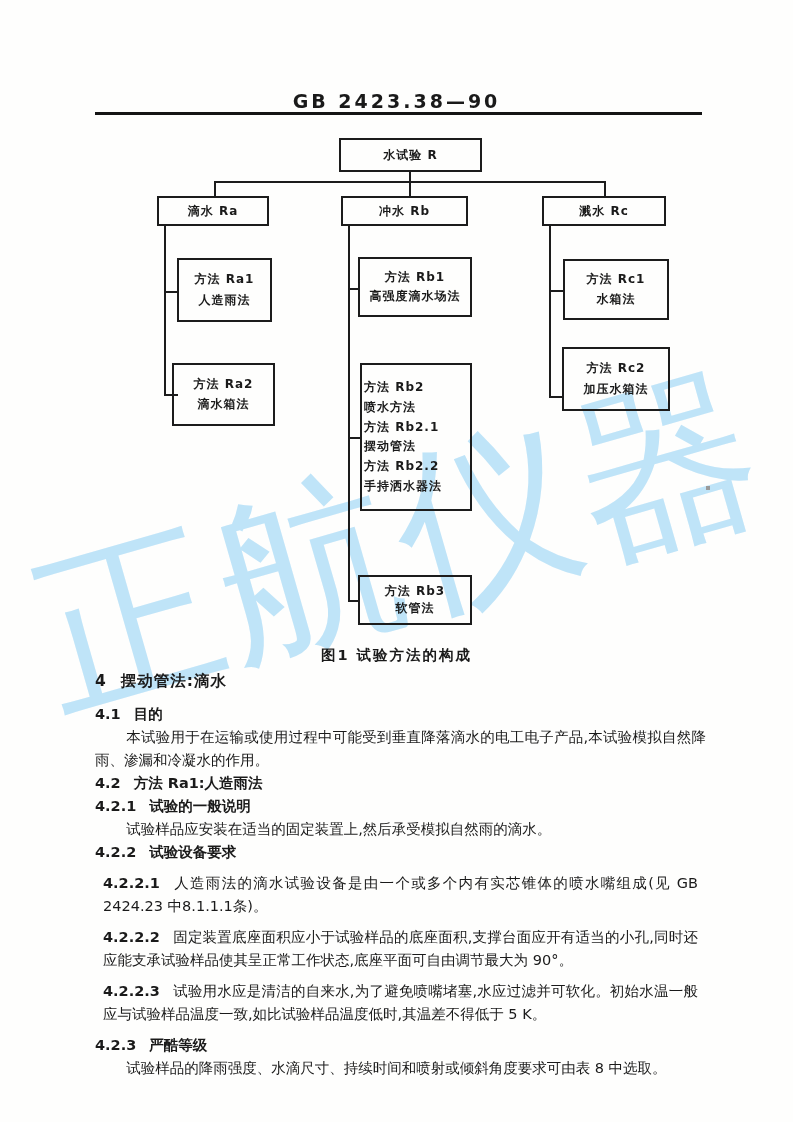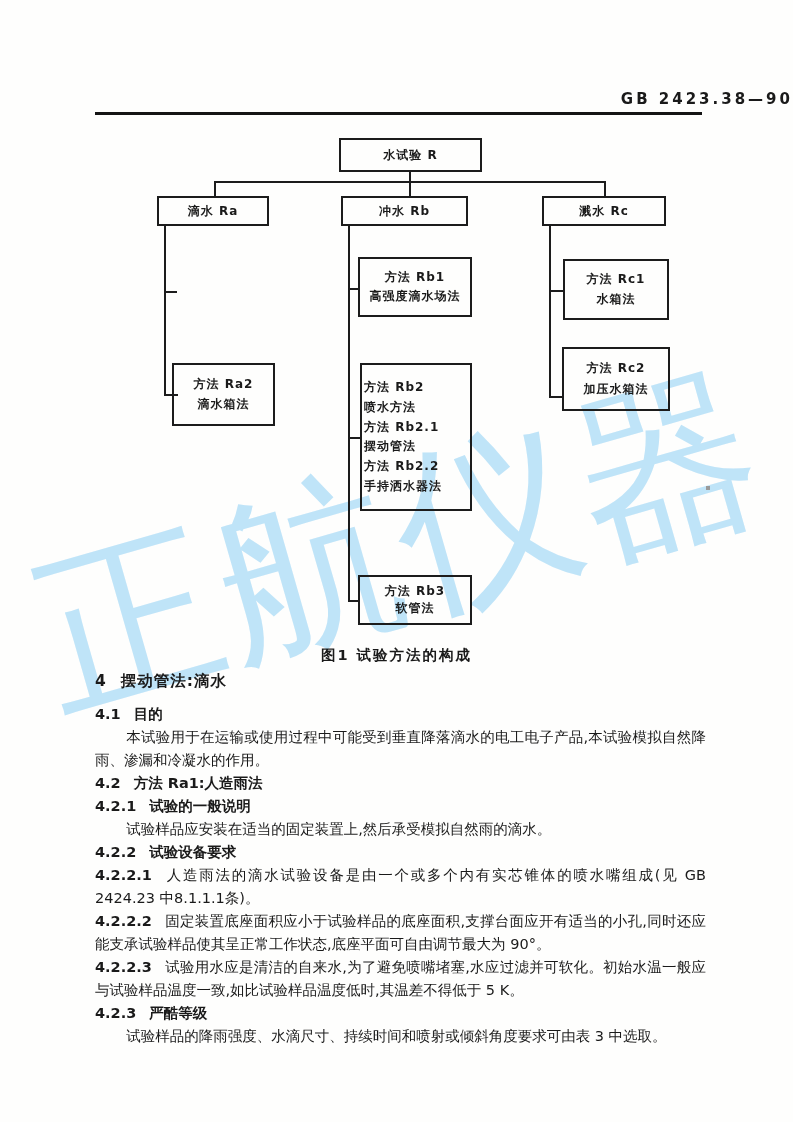--- a/index.html
+++ b/index.html
@@ -20,22 +20,22 @@
     color:rgba(151,212,246,0.62);
     transform:rotate(-16deg);
     letter-spacing:4px;
     z-index:1;
     white-space:nowrap;
     pointer-events:none;
   }
   
   .doc-number{
     position:absolute;left:0;top:90px;width:100%;
-    text-align:right;
-    font-size:15px;font-weight:bold;letter-spacing:3px;
+    text-align:center;
+    font-size:19px;font-weight:bold;letter-spacing:3px;
     z-index:2;
   }
   .header-rule{
     position:absolute;left:95px;top:112px;width:607px;height:3px;
     background:#141414;z-index:2;
   }
   
   .box{
     position:absolute;
     border:2px solid #1c1c1c;
@@ -57,21 +57,21 @@
   
   .body-text{
     position:absolute;left:95px;top:670px;width:611px;
     font-size:14.5px;line-height:23px;z-index:2;
     text-align:justify;
   }
   .h1{font-size:15.5px;font-weight:bold;letter-spacing:1px;margin:0 0 10px 0;}
   .h2{font-weight:bold;margin:0;}
   .num{margin-right:0.9em;font-weight:bold;}
   .para{margin:0;text-indent:2.15em;}
-  .clause{margin:0;}
+  .clause{margin:8px;}
   .clause .ctext{font-weight:normal;}
   
   .speck{position:absolute;left:706px;top:486px;width:4px;height:4px;background:#9a9a9a;z-index:2;}
 </style>
 </head>
 <body>
 
 <div class="page">
 
   <div class="watermark">正航仪器</div>
@@ -105,20 +105,24 @@
 
   <div class="line" style="left:348px;top:226px;width:2px;height:376px"></div>
   <div class="line" style="left:348px;top:288px;width:10px;height:2px"></div>
   <div class="line" style="left:348px;top:437px;width:12px;height:2px"></div>
   <div class="line" style="left:348px;top:600px;width:10px;height:2px"></div>
 
   <div class="line" style="left:549px;top:226px;width:2px;height:172px"></div>
   <div class="line" style="left:549px;top:290px;width:14px;height:2px"></div>
   <div class="line" style="left:549px;top:396px;width:13px;height:2px"></div>
 
+  <div class="box" style="left:177px;top:258px;width:95px;height:64px;padding:6px 2px">
+    <div class="bl">方法 Ra1</div>
+    <div class="bl">人造雨法</div>
+  </div>
   <div class="box" style="left:172px;top:363px;width:103px;height:63px;padding:6px 2px">
     <div class="bl">方法 Ra2</div>
     <div class="bl">滴水箱法</div>
   </div>
 
   <div class="box" style="left:358px;top:257px;width:114px;height:60px;padding:6px 2px">
     <div class="bl">方法 Rb1</div>
     <div class="bl">高强度滴水场法</div>
   </div>
   <div class="box" style="left:360px;top:363px;width:112px;height:148px;padding:10px 2px;align-items:flex-start">
@@ -168,18 +172,18 @@
     </p>
     <p class="clause">
       <span class="num">4.2.2.2</span><span class="ctext">固定装置底座面积应小于试验样品的底座面积,支撑台面应开有适当的小孔,同时还应能支承试验样品使其呈正常工作状态,底座平面可自由调节最大为 90°。</span>
     </p>
     <p class="clause">
       <span class="num">4.2.2.3</span><span class="ctext">试验用水应是清洁的自来水,为了避免喷嘴堵塞,水应过滤并可软化。初始水温一般应与试验样品温度一致,如比试验样品温度低时,其温差不得低于 5 K。</span>
     </p>
     <div class="h2">
       <span class="num">4.2.3</span><span>严酷等级</span>
     </div>
-    <p class="para">试验样品的降雨强度、水滴尺寸、持续时间和喷射或倾斜角度要求可由表 3 中选取。</p>
+    <p class="para">试验样品的降雨强度、水滴尺寸、持续时间和喷射或倾斜角度要求可由表 8 中选取。</p>
   </div>
 
   <div class="speck"></div>
 
 </div>
 
 </body></html>

